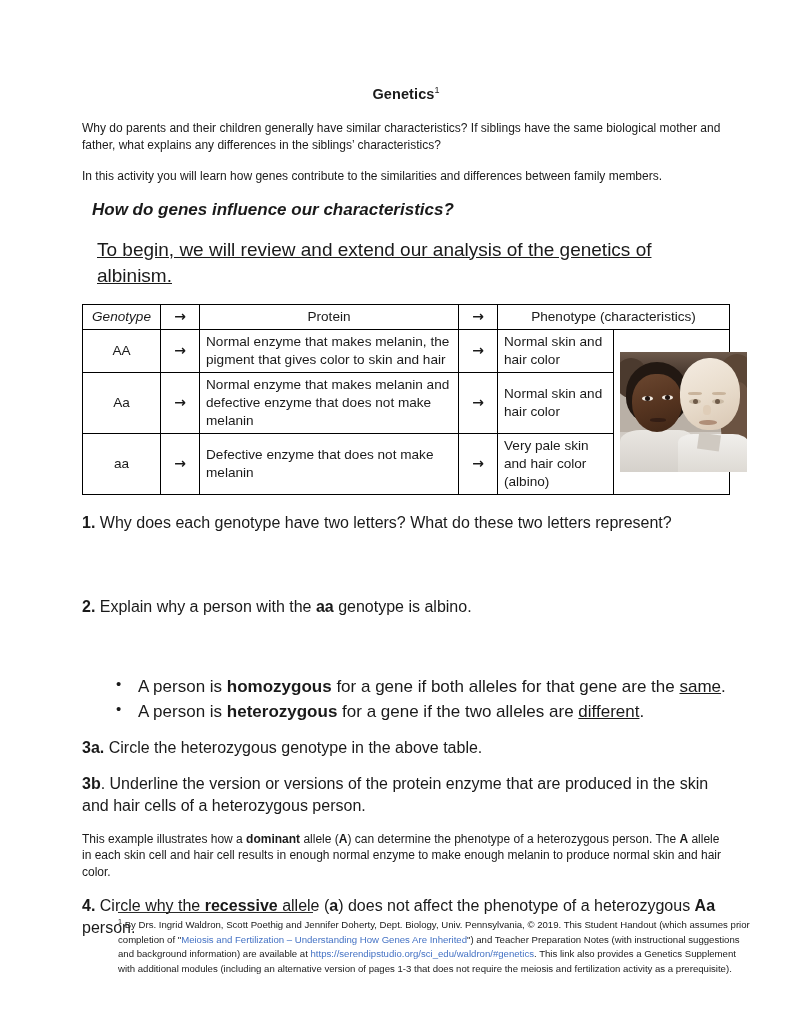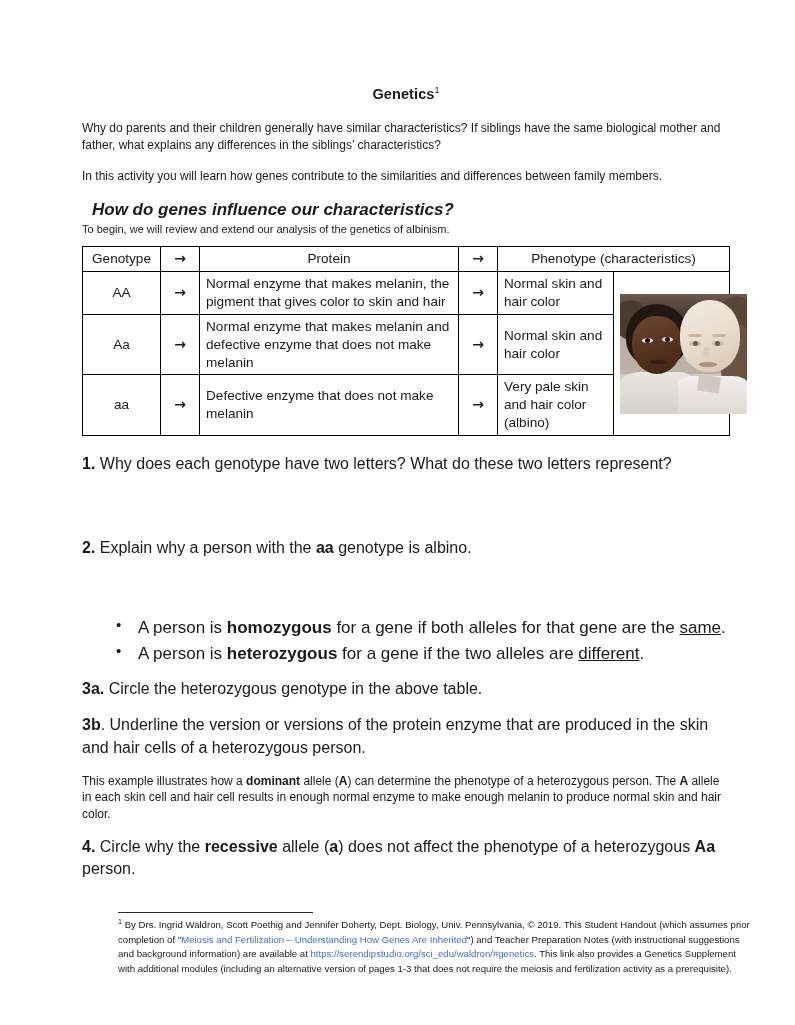--- a/index.html
+++ b/index.html
@@ -57,43 +57,44 @@
 
   .section-heading {
     text-align: left;
     font-size: 17px;
     font-weight: bold;
     margin: 0;
     padding-left: 10px;
     font-style: italic;
   }
   .subline {
-    font-size: 11px;
+    font-size: 19px;
     line-height: 1.38;
-    margin: 0;
+    margin: 15px;
     padding-top: 2px;
+    text-decoration: underline;
   }
 
   
   table.genetics-table {
     border-collapse: collapse;
     width: 648px;
     margin-top: 9px;
     table-layout: fixed;
   }
   table.genetics-table td,
   table.genetics-table th {
     border: 1px solid #000000;
     font-size: 13.6px;
     line-height: 1.32;
     vertical-align: middle;
     padding: 3px 6px;
     font-weight: normal;
   }
-  th.col-genotype { width: 65px; text-align: center; font-weight: bold; }
+  th.col-genotype { width: 65px; text-align: center; font-weight: bold; font-style: italic; }
   th.col-arrow, td.cell-arrow { width: 26px; text-align: center; }
   th.col-protein { width: 246px; text-align: center; font-weight: bold; }
   th.col-phenotype { text-align: center; font-weight: bold; }
   th.col-phenotype .light { font-weight: normal; }
 
   td.cell-genotype {
     text-align: center;
     font-weight: bold;
     font-size: 13.8px;
   }

